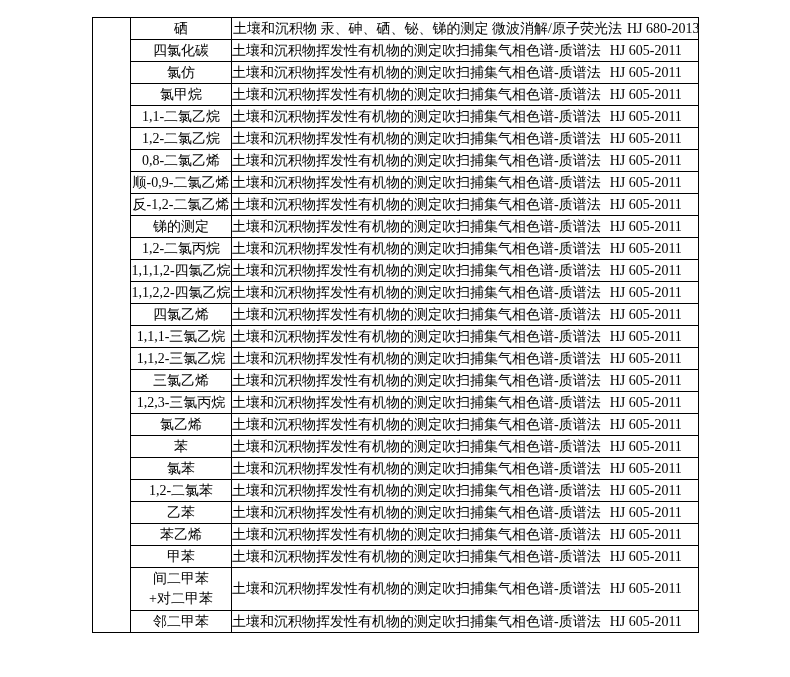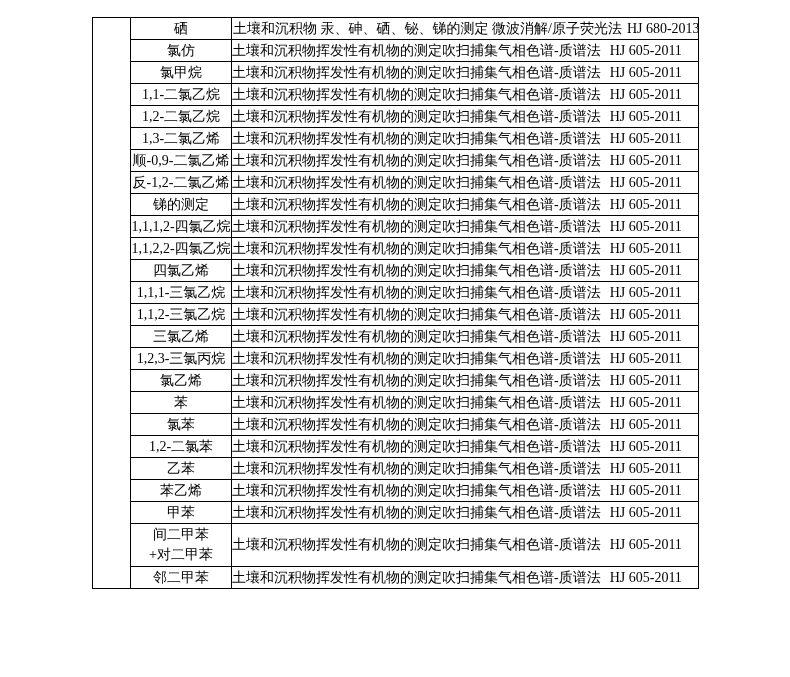--- a/index.html
+++ b/index.html
@@ -80,49 +80,57 @@
 <div class="canvas">
   <div class="table-wrap">
     <div class="left-stub"></div>
     <table class="methods">
       <tbody>
           <tr>
     <td class="substance">硒</td>
     <td class="method"><span class="method-text">土壤和沉积物 汞、砷、硒、铋、锑的测定 微波消解/原子荧光法</span><span class="standard-code">HJ 680-2013</span></td>
   </tr>
           <tr>
+    <td class="substance">四氯化碳</td>
+    <td class="method"><span class="method-text">土壤和沉积物挥发性有机物的测定吹扫捕集气相色谱-质谱法</span><span class="standard-code">HJ 605-2011</span></td>
+  </tr>
+          <tr>
     <td class="substance">氯仿</td>
     <td class="method"><span class="method-text">土壤和沉积物挥发性有机物的测定吹扫捕集气相色谱-质谱法</span><span class="standard-code">HJ 605-2011</span></td>
   </tr>
           <tr>
     <td class="substance">氯甲烷</td>
     <td class="method"><span class="method-text">土壤和沉积物挥发性有机物的测定吹扫捕集气相色谱-质谱法</span><span class="standard-code">HJ 605-2011</span></td>
   </tr>
           <tr>
     <td class="substance">1,1-二氯乙烷</td>
     <td class="method"><span class="method-text">土壤和沉积物挥发性有机物的测定吹扫捕集气相色谱-质谱法</span><span class="standard-code">HJ 605-2011</span></td>
   </tr>
           <tr>
     <td class="substance">1,2-二氯乙烷</td>
     <td class="method"><span class="method-text">土壤和沉积物挥发性有机物的测定吹扫捕集气相色谱-质谱法</span><span class="standard-code">HJ 605-2011</span></td>
   </tr>
           <tr>
-    <td class="substance">1,3-二氯乙烯</td>
+    <td class="substance">0,8-二氯乙烯</td>
     <td class="method"><span class="method-text">土壤和沉积物挥发性有机物的测定吹扫捕集气相色谱-质谱法</span><span class="standard-code">HJ 605-2011</span></td>
   </tr>
           <tr>
     <td class="substance">顺-0,9-二氯乙烯</td>
     <td class="method"><span class="method-text">土壤和沉积物挥发性有机物的测定吹扫捕集气相色谱-质谱法</span><span class="standard-code">HJ 605-2011</span></td>
   </tr>
           <tr>
     <td class="substance">反-1,2-二氯乙烯</td>
     <td class="method"><span class="method-text">土壤和沉积物挥发性有机物的测定吹扫捕集气相色谱-质谱法</span><span class="standard-code">HJ 605-2011</span></td>
   </tr>
           <tr>
     <td class="substance">锑的测定</td>
+    <td class="method"><span class="method-text">土壤和沉积物挥发性有机物的测定吹扫捕集气相色谱-质谱法</span><span class="standard-code">HJ 605-2011</span></td>
+  </tr>
+          <tr>
+    <td class="substance">1,2-二氯丙烷</td>
     <td class="method"><span class="method-text">土壤和沉积物挥发性有机物的测定吹扫捕集气相色谱-质谱法</span><span class="standard-code">HJ 605-2011</span></td>
   </tr>
           <tr>
     <td class="substance">1,1,1,2-四氯乙烷</td>
     <td class="method"><span class="method-text">土壤和沉积物挥发性有机物的测定吹扫捕集气相色谱-质谱法</span><span class="standard-code">HJ 605-2011</span></td>
   </tr>
           <tr>
     <td class="substance">1,1,2,2-四氯乙烷</td>
     <td class="method"><span class="method-text">土壤和沉积物挥发性有机物的测定吹扫捕集气相色谱-质谱法</span><span class="standard-code">HJ 605-2011</span></td>
   </tr>

